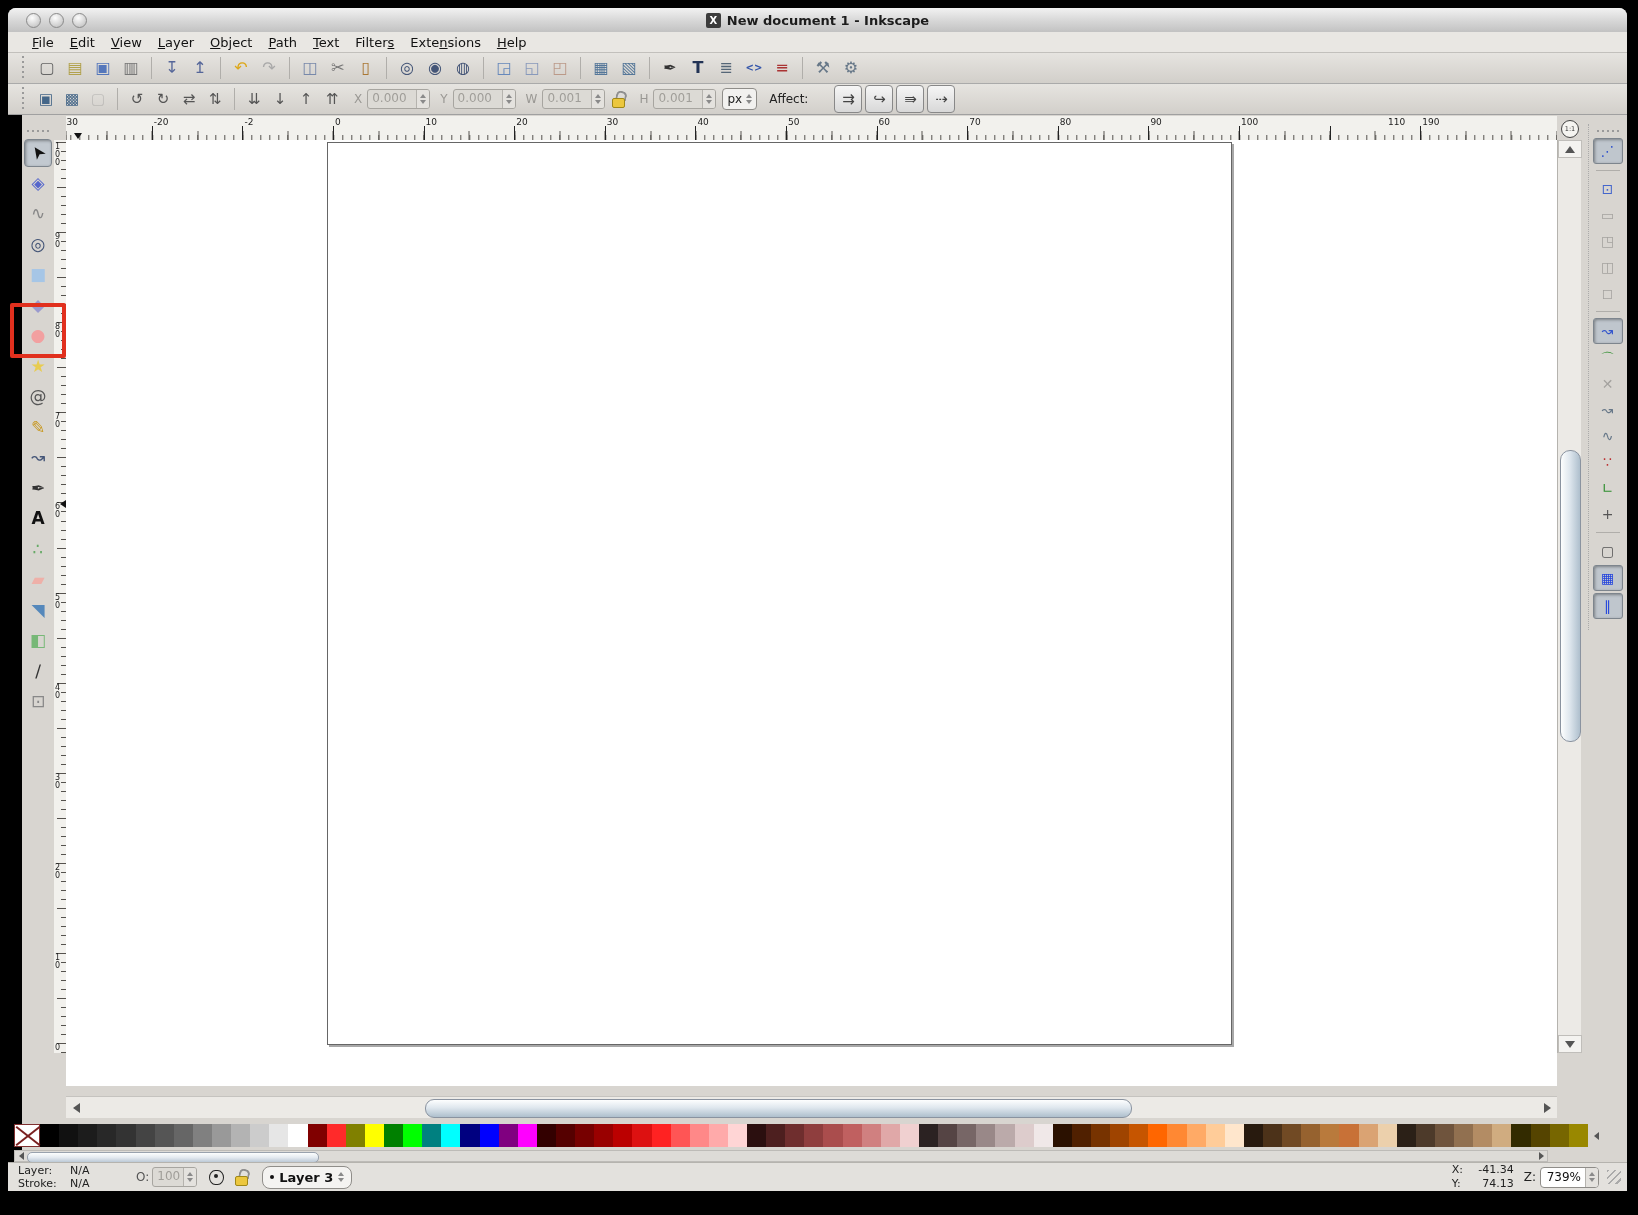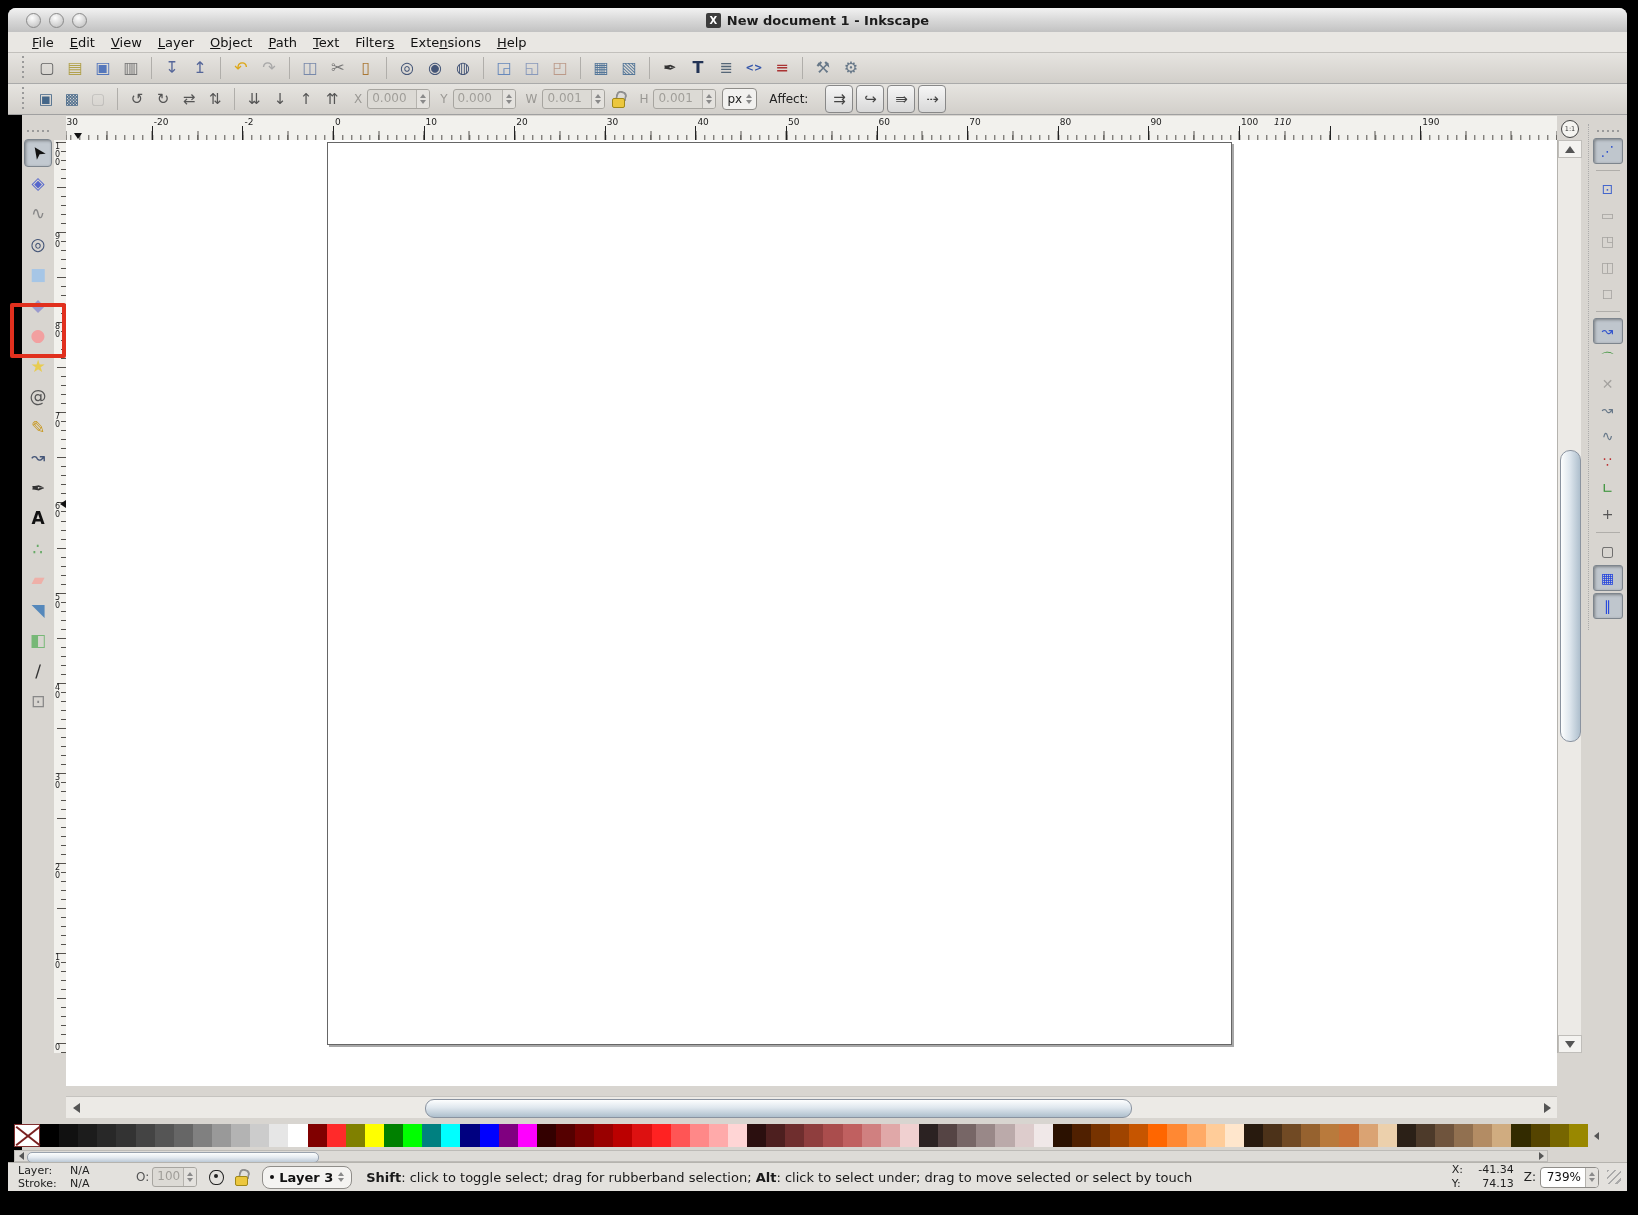--- a/index.html
+++ b/index.html
@@ -46,21 +46,21 @@
   .spin{display:flex;align-items:stretch;border:1px solid #a7a5a0;border-radius:3px;background:#dcdad5;height:18px;overflow:hidden;}
   .spinval{font-size:12px;color:#a09e99;padding:1px 4px;width:40px;overflow:hidden;white-space:nowrap;}
   .spin.sm .spinval{width:22px;}
   .arrcol{display:flex;flex-direction:column;justify-content:center;gap:2px;border-left:1px solid #b5b3ae;padding:0 3px;background:#e4e2de;}
   .tri-up{width:0;height:0;border-left:3px solid transparent;border-right:3px solid transparent;border-bottom:4px solid #8a8a8a;}
   .tri-dn{width:0;height:0;border-left:3px solid transparent;border-right:3px solid transparent;border-top:4px solid #8a8a8a;}
   .unitsel{display:flex;align-items:center;border:1px solid #8f8d89;border-radius:4px;background:#f2f1ef;height:20px;padding:0 4px;gap:4px;font-size:12px;color:#222;margin-left:4px;}
   .lock{position:relative;width:14px;height:16px;margin:0 4px;}
   .lock .shackle{position:absolute;left:5px;top:0;width:7px;height:7px;border:2px solid #8f8f8f;border-bottom:none;border-radius:5px 5px 0 0;transform:rotate(14deg);}
   .lock .body{position:absolute;left:1px;top:7px;width:11px;height:8px;background:#ecc73e;border:1px solid #a08818;border-radius:2px;}
-  .affectlab{font-size:12px;color:#222;margin:0 15px 0 10px;}
+  .affectlab{font-size:12px;color:#222;margin:0 24px 0 10px;}
   .togglebtn{width:26px;height:26px;border:1px solid #888;border-radius:4px;
     background:linear-gradient(#f6f6f6,#d8d8d8);display:flex;align-items:center;justify-content:center;margin-right:3px;}
   .togglebtn .glyph{font-size:15px;color:#223;}
 
   
   .hruler{position:absolute;left:66px;top:116px;width:1491px;height:24px;background:#f2f1ed;border-bottom:1px solid #9b9b9b;overflow:hidden;
     background-image:
       repeating-linear-gradient(to right,#55524e 0 1px,transparent 1px 9.06px),
       repeating-linear-gradient(to right,#55524e 0 1px,transparent 1px 45.3px);
     background-size:100% 5px,100% 9px;background-repeat:repeat-x;background-position:4.3px 100%,40.5px 100%;}
@@ -395,21 +395,21 @@
       <div class="hlab" style="left: 812.6px;">60</div>
       <div class="htick" style="left: 901.2px;"></div>
       <div class="hlab" style="left: 903.2px;">70</div>
       <div class="htick" style="left: 991.8px;"></div>
       <div class="hlab" style="left: 993.8px;">80</div>
       <div class="htick" style="left: 1082.4px;"></div>
       <div class="hlab" style="left: 1084.4px;">90</div>
       <div class="htick" style="left: 1173px;"></div>
       <div class="hlab" style="left: 1175px;">100</div>
       <div class="htick" style="left: 1263.6px;"></div>
-      <div class="hlab" style="left: 1208px; font-style: italic;">110</div>
+      <div class="hlab" style="left: 1322px;">110</div>
       <div class="htick" style="left: 1354.2px;"></div>
       <div class="hlab" style="left: 1356.2px;">190</div>
     </div>
   <div class="cornerzoom">
     <span class="zoombadge">1:1</span>
   </div>
   <div class="vruler" id="vruler">
     <div class="vmarker"></div>
   <div class="vlab" style="top: 2px;">100</div>
       <div class="vlab" style="top: 92.12px;">90</div>
@@ -688,21 +688,20 @@
         <span class="body"></span>
       </span>
     <span class="layerchip">
       <span class="layerdot"></span>
       <span>Layer 3</span>
       <span class="arrcol" style="border:none;background:none;padding:0;">
           <span class="tri-up"></span>
           <span class="tri-dn"></span>
         </span>
     </span>
-    <span class="msg"><b>Shift</b><span>: click to toggle select; drag for rubberband selection; </span><b>Alt</b><span>: click to select under; drag to move selected or select by touch</span></span>
     <div class="coords">
       <span class="cl">X:</span>
       <span>-41.34</span>
       <span class="cl">Y:</span>
       <span>74.13</span>
     </div>
     <div class="zoomblock">
       <span>Z:</span>
       <span class="zoomfield">
         <span class="zoomval">739%</span>

